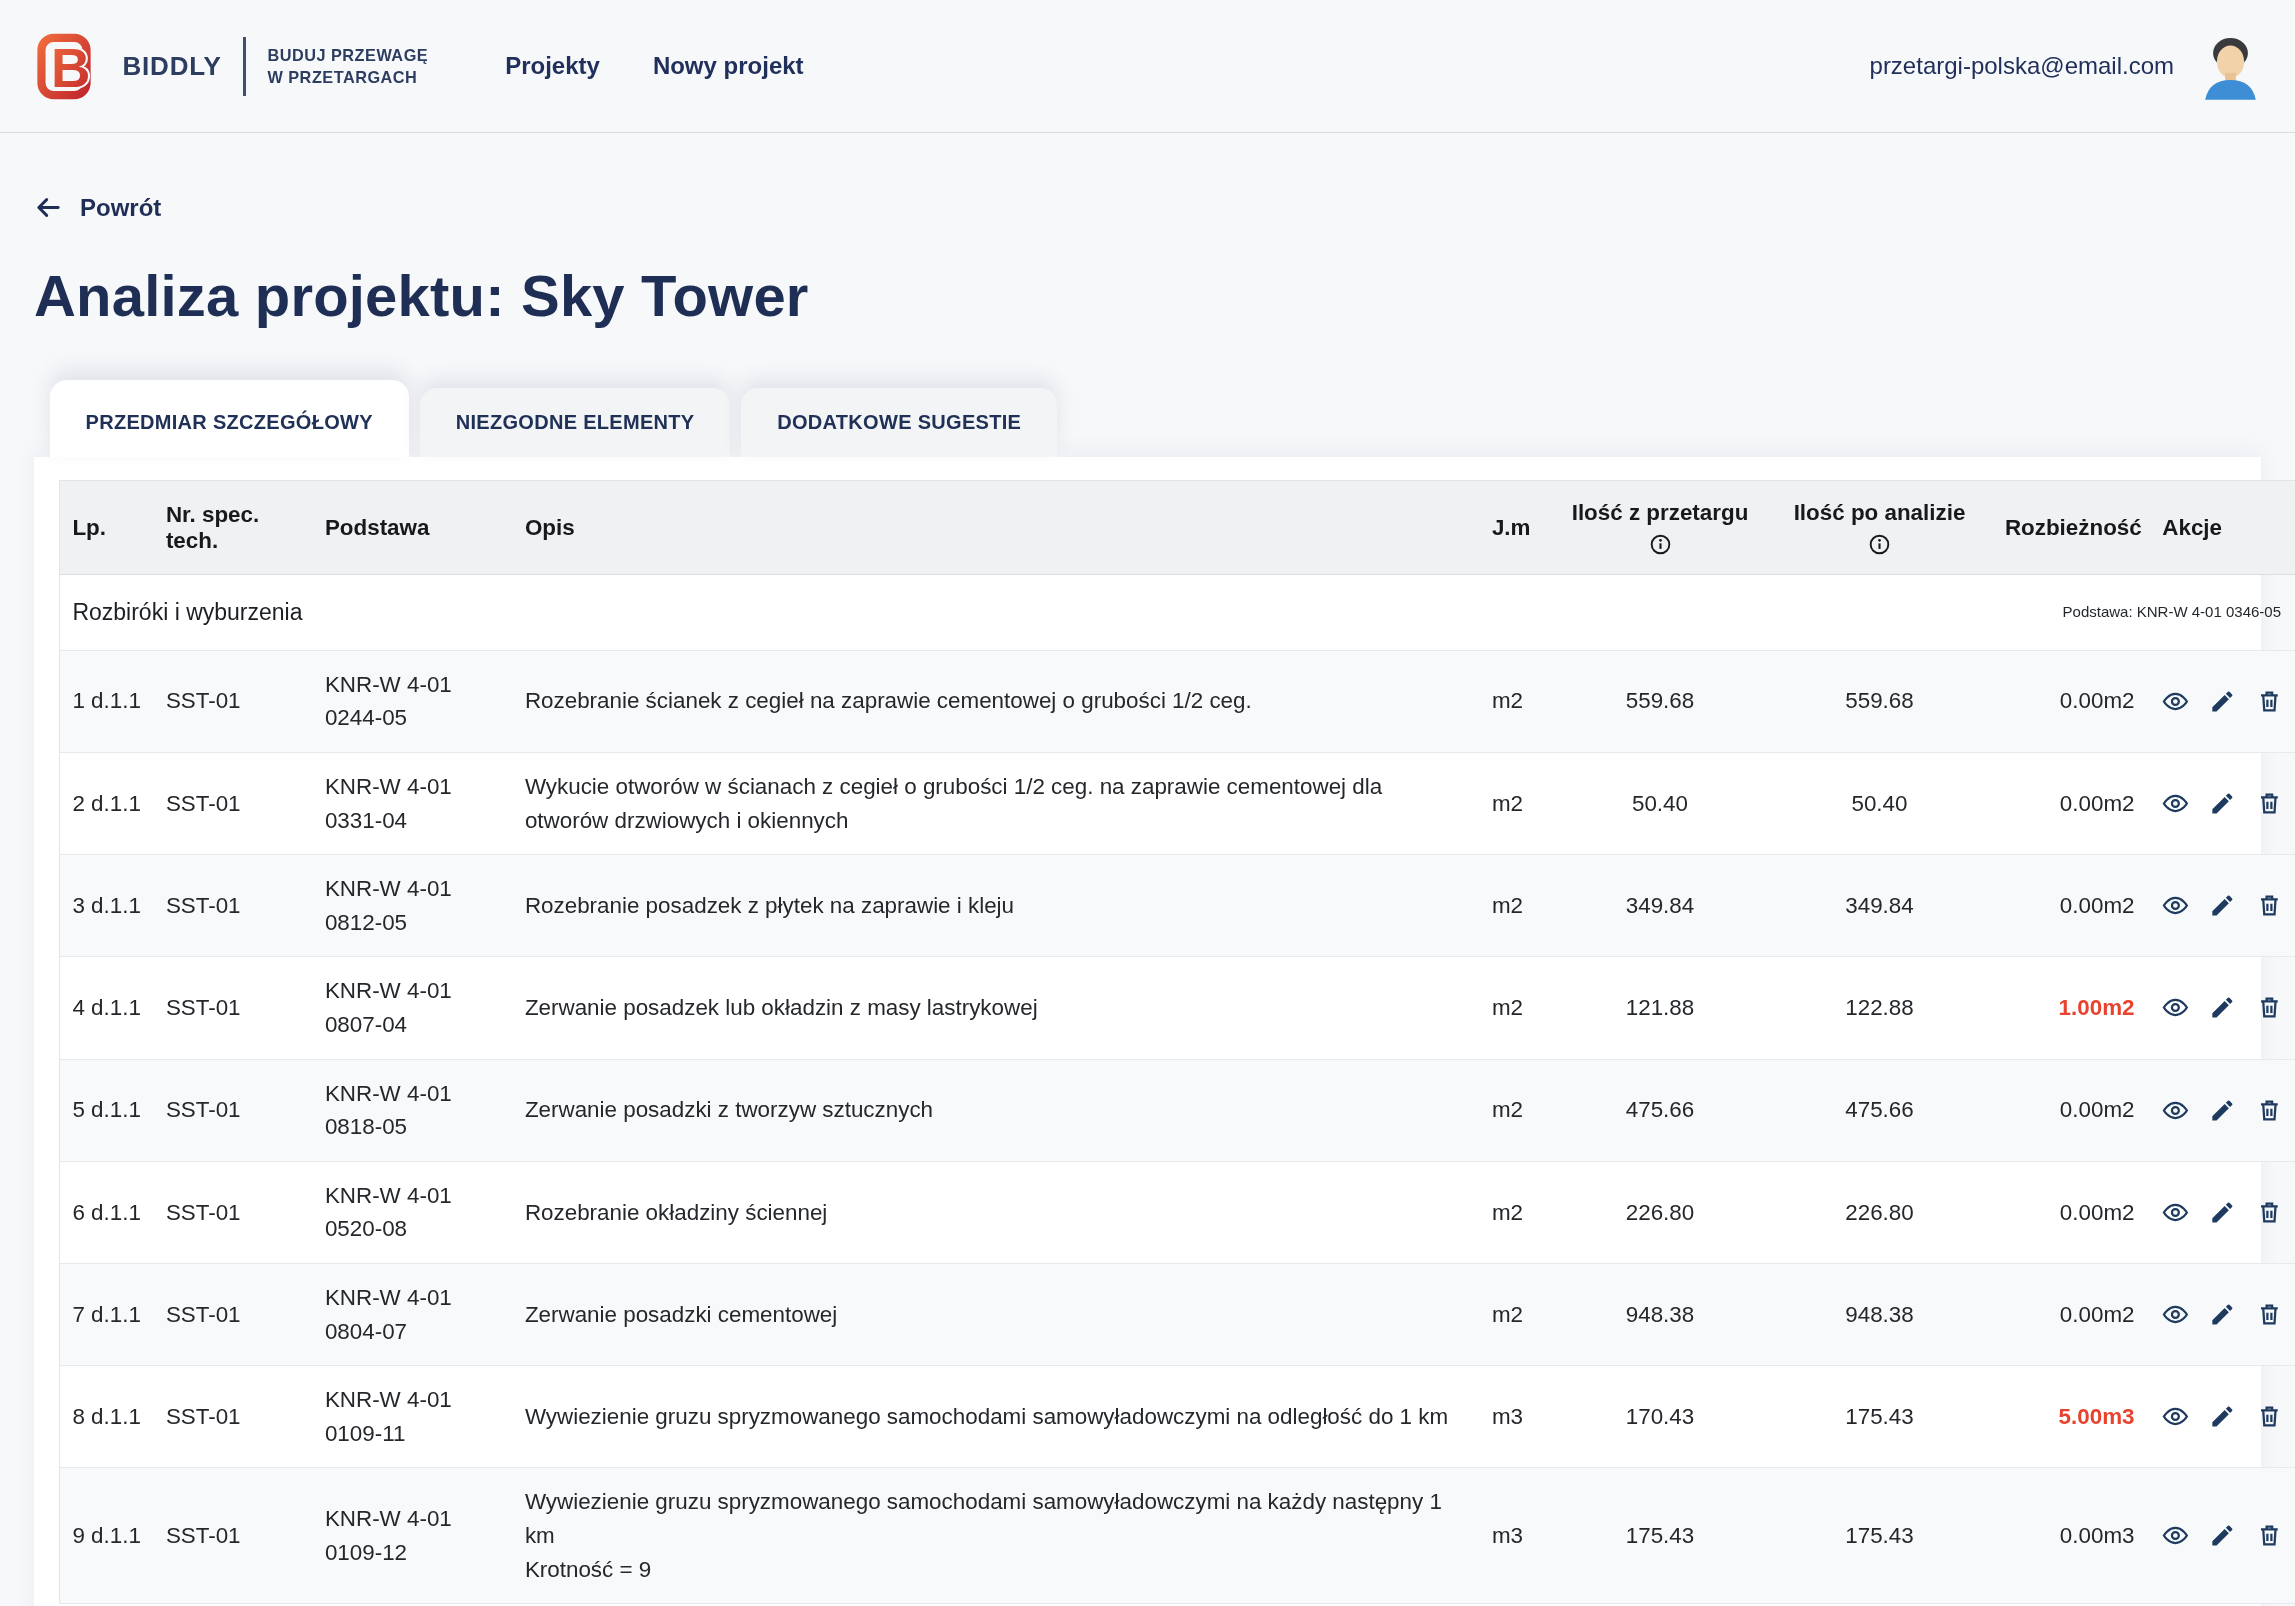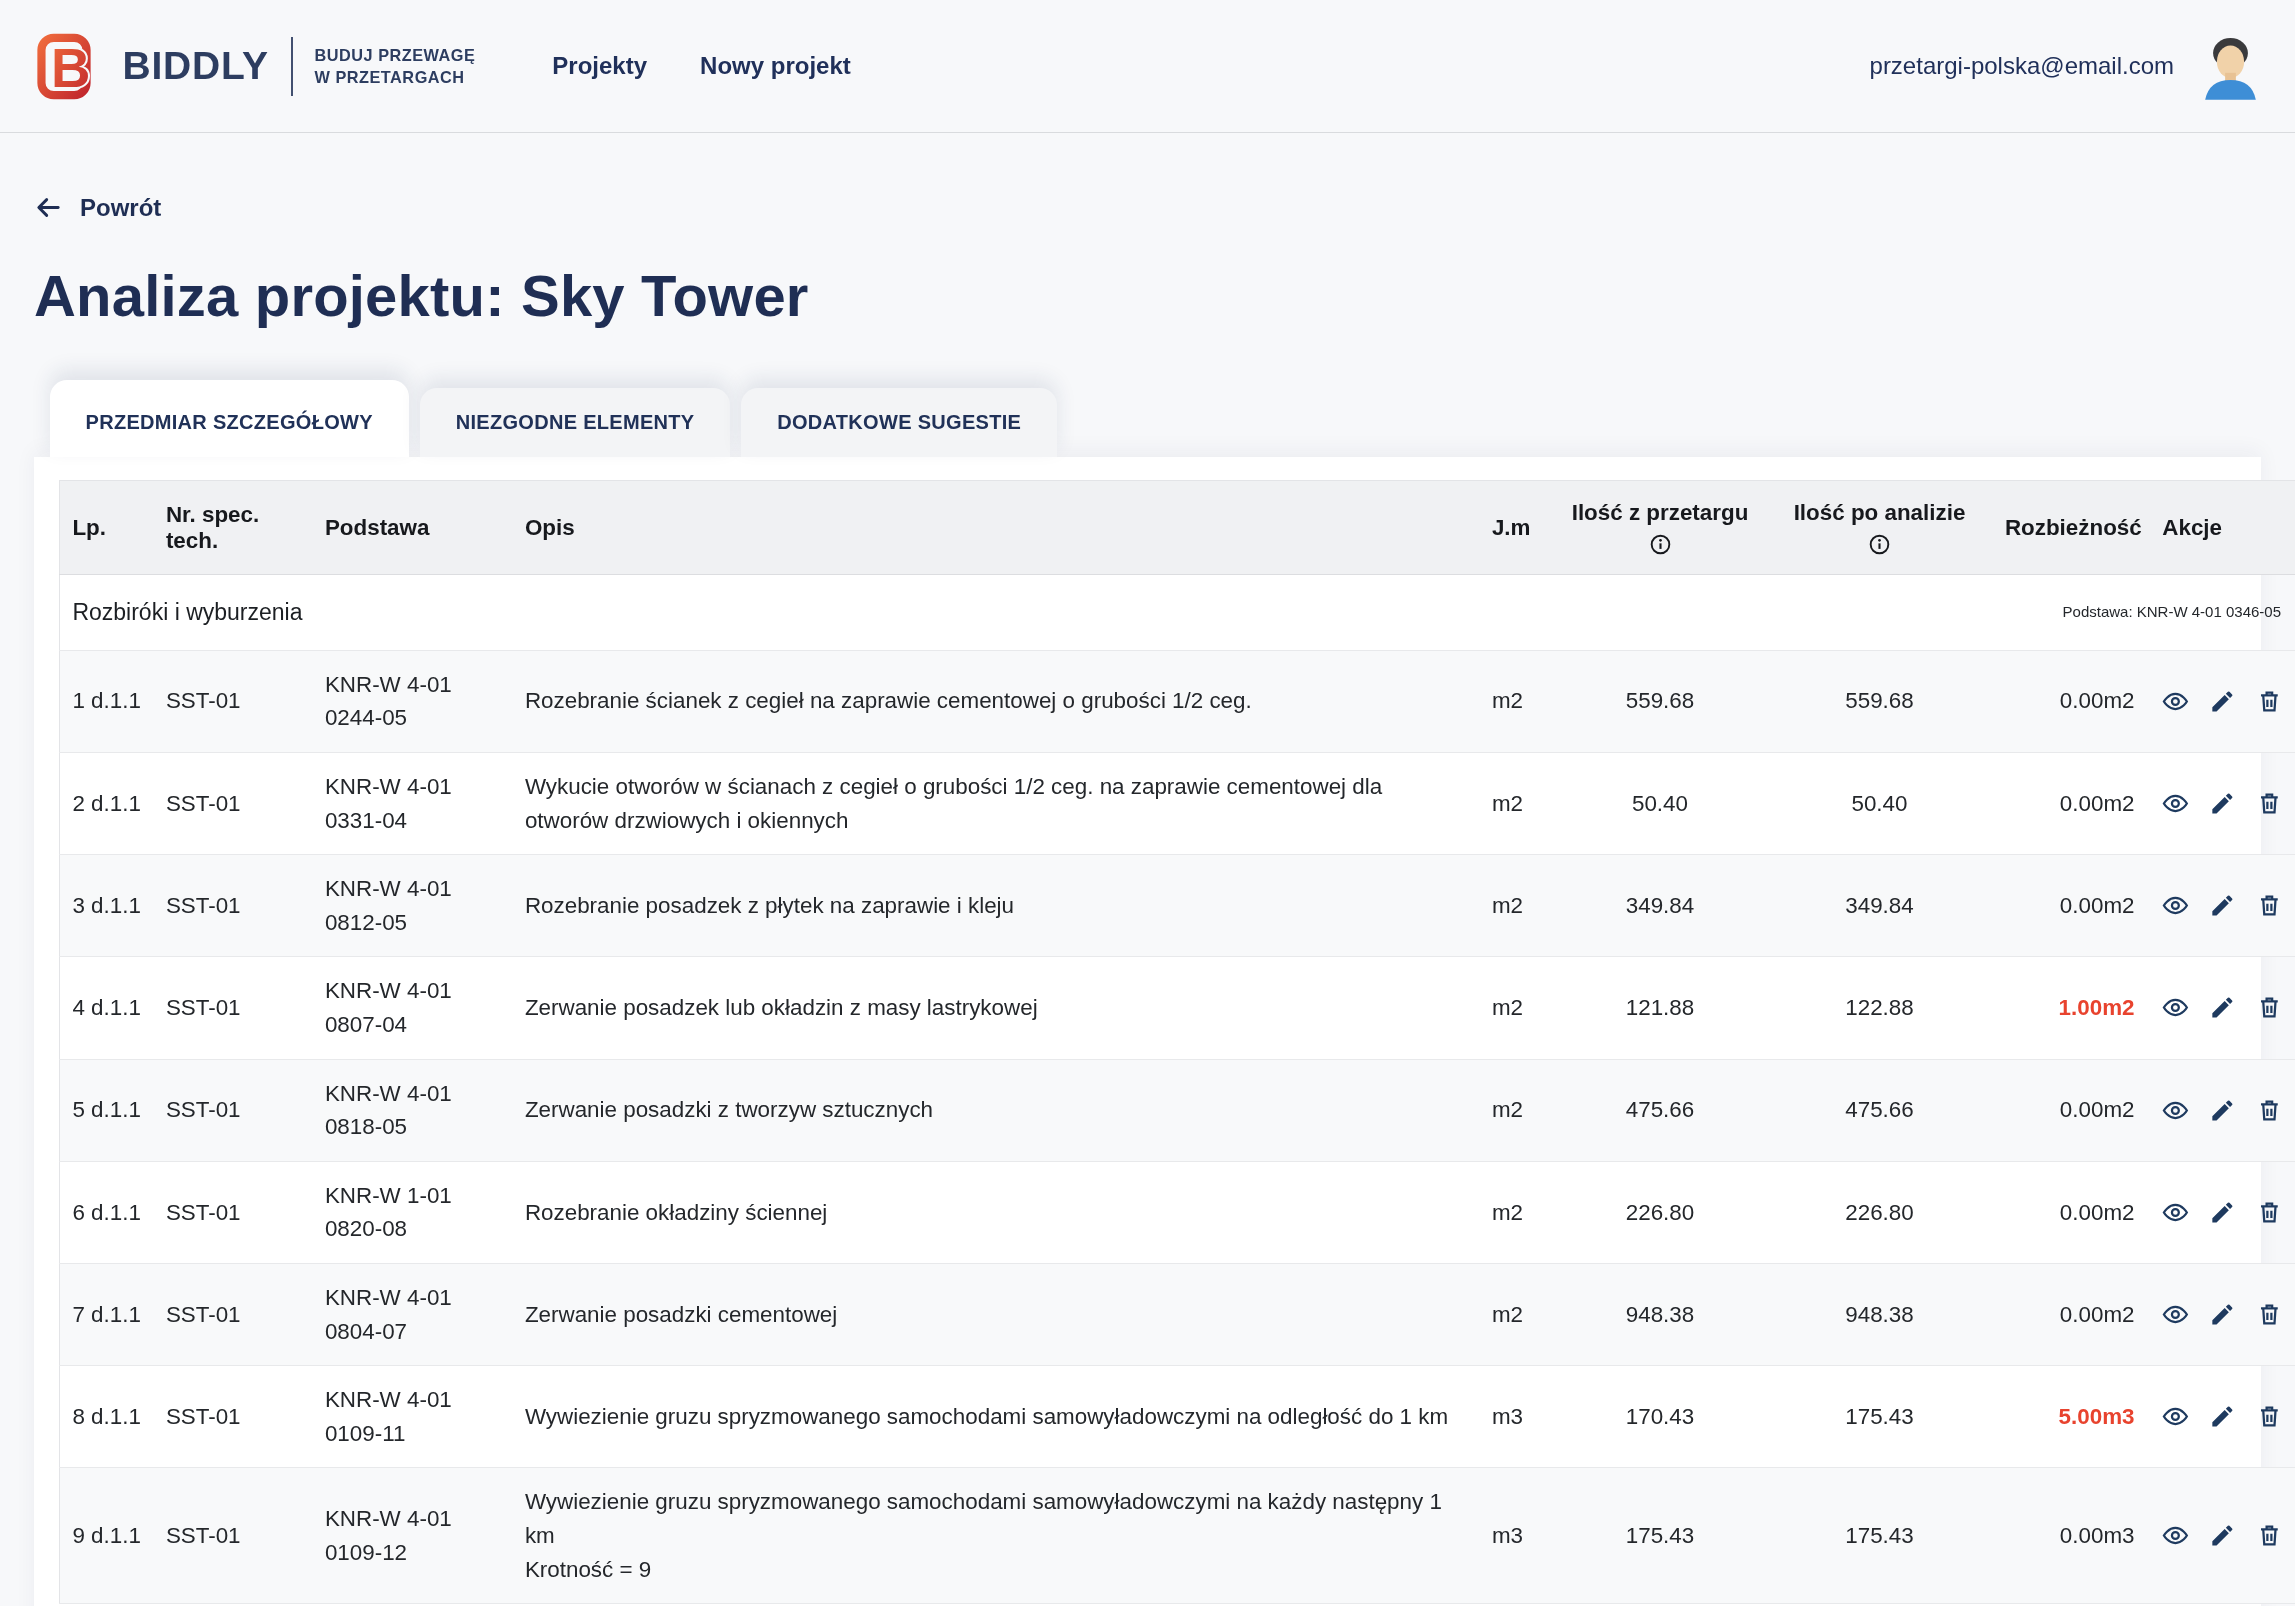--- a/index.html
+++ b/index.html
@@ -4,21 +4,21 @@
 <style>
   * { margin:0; padding:0; box-sizing:border-box; }
   html,body { width:2295px; height:1607px; overflow:hidden; background:#f7f8fa;
               font-family:"Liberation Sans","DejaVu Sans",sans-serif; }
 
   
   .app-header { display:flex; align-items:center; height:133px; padding:0 36px;
                 background:#f7f8fa; border-bottom:1.5px solid #d9dbde; }
   .brand-block { display:flex; align-items:center; }
   .logo-svg { width:71px; height:71px; display:block; }
-  .brand-text { font-size:39px; font-weight:800; color:#2d3d60; letter-spacing:0.8px; margin-left:15.5px; }
+  .brand-text { font-size:26px; font-weight:800; color:#2d3d60; letter-spacing:0.8px; margin-left:15.5px; }
   .brand-divider { width:2.3px; height:59px; background:#2d3d60; opacity:.9; margin:0 21.7px; }
   .tagline { font-size:16.3px; font-weight:600; color:#2d3d60; letter-spacing:0.5px; line-height:1.35; }
   .main-nav { display:flex; gap:53px; margin-left:77px; }
   .nav-link { font-size:24px; font-weight:600; color:#20305a; text-decoration:none; cursor:pointer; }
   .header-right { margin-left:auto; display:flex; align-items:center; gap:28px; }
   .user-email { font-size:24px; color:#20305a; font-weight:500; cursor:pointer; }
   .avatar-svg { width:57px; height:67px; display:block; cursor:pointer; }
 
   
   main { padding:0 34px; }
@@ -325,21 +325,21 @@
             <path d="M6.5 6.5 7.4 20h9.2l.9-13.5"></path>
             <path d="M10.2 10.5v6.5M13.8 10.5v6.5"></path>
           </svg>
         </span>
       </span>
     </td>
   </tr>
           <tr>
     <td class="c-lp">6 d.1.1</td>
     <td class="c-spec">SST-01</td>
-    <td class="c-podstawa">KNR-W 1-01 0820-08</td>
+    <td class="c-podstawa">KNR-W 4-01 0520-08</td>
     <td class="c-opis">Rozebranie okładziny ściennej</td>
     <td class="c-jm">m2</td>
     <td class="c-qty">226.80</td>
     <td class="c-qty">226.80</td>
     <td class="c-diff diff-neutral">0.00m2</td>
     <td class="c-actions">
       <span class="actions-wrap">
         <span class="icon-btn">
           <svg viewBox="0 0 24 24" fill="none" stroke="currentColor" stroke-width="2">
             <path d="M1.7 12S5.6 5.2 12 5.2 22.3 12 22.3 12 18.4 18.8 12 18.8 1.7 12 1.7 12z"></path>

